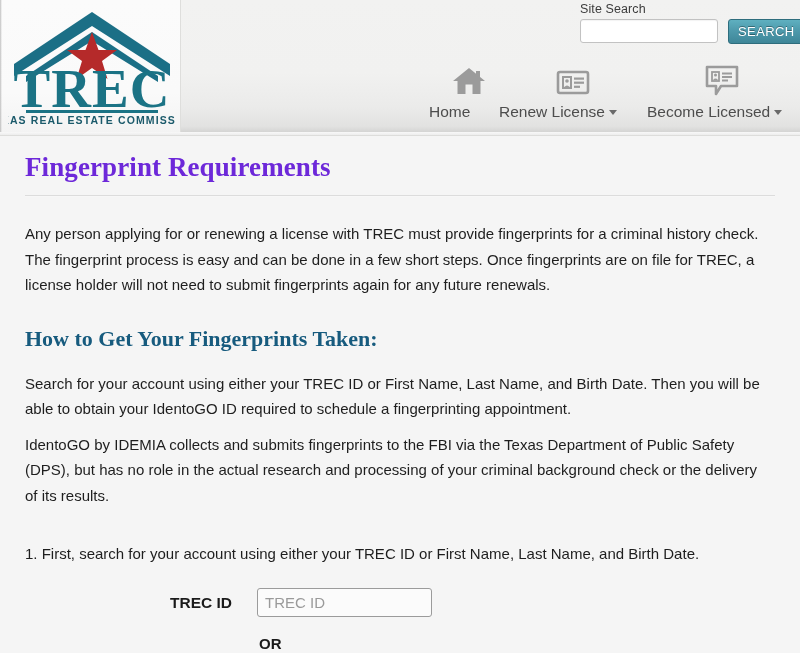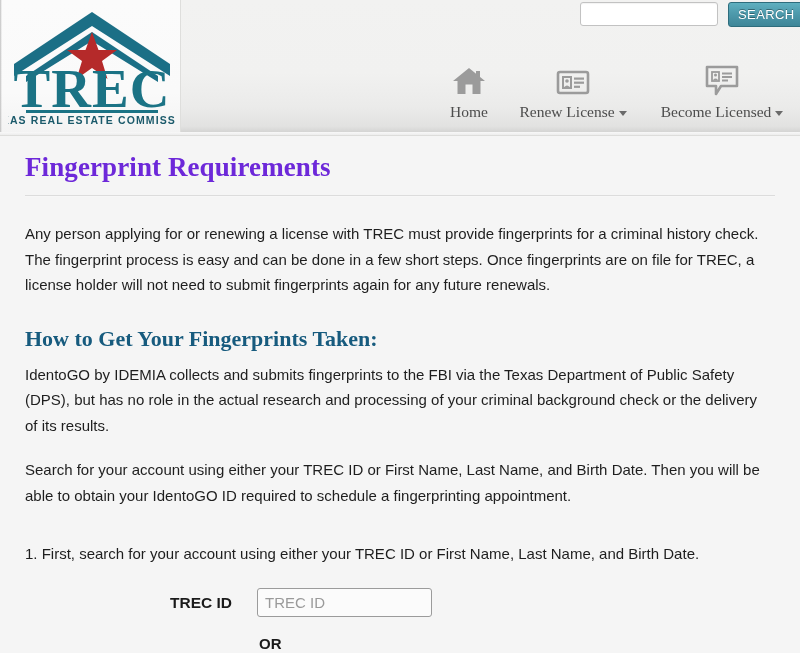--- a/index.html
+++ b/index.html
@@ -56,23 +56,23 @@
     border: 1px solid #2e6d7d; border-radius: 3px;
     color: #ffffff; font-size: 13px; letter-spacing: .4px;
     font-family: "Liberation Sans", sans-serif;
     text-shadow: 0 -1px 0 rgba(0,0,0,.35);
     cursor: pointer; line-height: 23px;
   }
 
   
   #nav { position:absolute; left: 415px; top: 58px; width: 385px; height: 72px; }
   .nav-item {
-    position: absolute; top: 0; text-align: center; cursor: pointer;
+    position: absolute; top: 0; text-align: left; cursor: pointer;
     color: #4a4a4a;
-    font-family: Liberation Serif, serif;
+    font-family: Liberation Sans, sans-serif;
   }
   .nav-icon { height: 38px; display:flex; align-items:flex-end; justify-content:center; }
   .nav-label { font-size: 15.5px; margin-top: 7px; white-space: nowrap; color:#4d4d4d; }
   .caret {
     display:inline-block; width:0; height:0; margin-left:4px; vertical-align:middle;
     border-left:4px solid transparent; border-right:4px solid transparent;
     border-top:5px solid #6a6a6a;
   }
   #nav-home { left: 14px; width: 80px; }
   #nav-renew { left: 84px; width: 148px; }
@@ -148,20 +148,21 @@
         <text x="84" y="101" font-size="55" text-anchor="middle" letter-spacing="1">TREC</text>
       </g>
       <rect x="18" y="104" width="132" height="3" fill="#1b7385"></rect>
       <text x="84" y="118" font-size="10.5" text-anchor="middle" fill="#1b5a6b" font-family="Liberation Sans, sans-serif" font-weight="bold" letter-spacing="1.1">TEXAS REAL ESTATE COMMISSION</text>
     </svg>
   </div>
 
   <div id="left-edge"></div>
 
   <div id="site-search-wrap">
+    <span id="site-search-label">Site Search</span>
     <div id="site-search-row">
       <input id="site-search-input" type="text" value="" placeholder="" style="">
       <button id="search-button">SEARCH</button>
     </div>
   </div>
 
   <nav id="nav">
 
     <div class="nav-item" id="nav-home">
       <div class="nav-icon">
@@ -212,23 +213,23 @@
 
 <div id="content">
 
   <h1 id="page-title">Fingerprint Requirements</h1>
   <div id="title-rule"></div>
 
   <p class="body-p" id="p-intro">Any person applying for or renewing a license with TREC must provide fingerprints for a criminal history check. The fingerprint process is easy and can be done in a few short steps. Once fingerprints are on file for TREC, a license holder will not need to submit fingerprints again for any future renewals.</p>
 
   <h2 id="section-heading">How to Get Your Fingerprints Taken:</h2>
 
+  <p class="body-p" id="p-search">Search for your account using either your TREC ID or First Name, Last Name, and Birth Date. Then you will be able to obtain your IdentoGO ID required to schedule a fingerprinting appointment.</p>
+
   <p class="body-p" id="p-identogo">IdentoGO by IDEMIA collects and submits fingerprints to the FBI via the Texas Department of Public Safety (DPS), but has no role in the actual research and processing of your criminal background check or the delivery of its results.</p>
-
-  <p class="body-p" id="p-search">Search for your account using either your TREC ID or First Name, Last Name, and Birth Date. Then you will be able to obtain your IdentoGO ID required to schedule a fingerprinting appointment.</p>
 
   <p class="body-p" id="p-step1">1. First, search for your account using either your TREC ID or First Name, Last Name, and Birth Date.</p>
 
   <div id="form-area">
 
     <div class="form-row">
       <div class="form-label">TREC ID</div>
       <input class="form-input" type="text" value="" placeholder="TREC ID" style="">
     </div>
 

